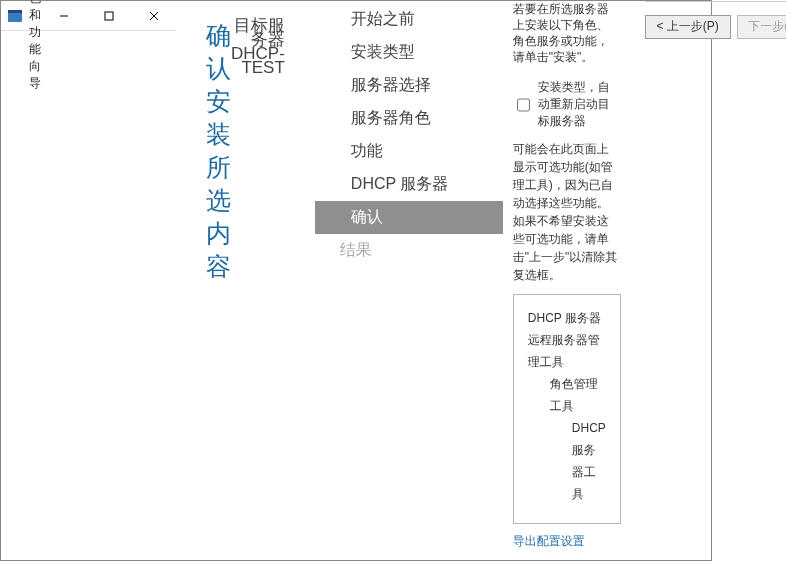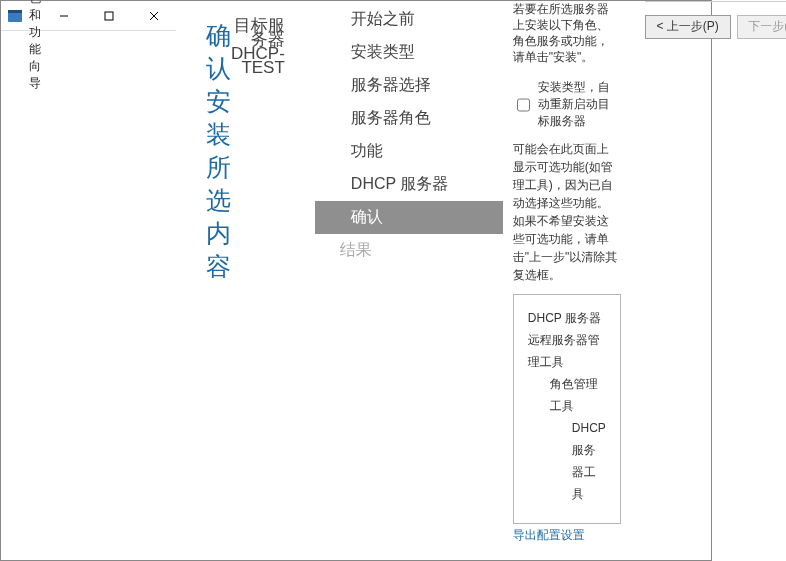--- a/index.html
+++ b/index.html
@@ -20,21 +20,21 @@
     .side-item.active { background: #8f8f8f; color: #fff; }
     .side-item.disabled { color: #aaa; padding-left: 25px; }
     .main { flex: 1; padding: 0 24px 0 10px; font-size: 12px; color: #333; }
     .intro { margin-bottom: 14px; line-height: 16px; }
     .cb-row { display: flex; align-items: center; margin: 6px 0 10px 0; }
     .cb { width: 14px; height: 14px; margin-right: 8px; accent-color:#555; margin-left:4px; }
     .para { line-height: 18px; margin-bottom: 10px; }
     .listbox { border: 1px solid #b5b5b5; height: 230px; padding: 12px 14px; line-height: 22px; overflow:auto; }
     .indent1 { padding-left: 22px; }
     .indent2 { padding-left: 44px; }
-    .links { margin-top: 2px; }
+    .links { margin-top: 8px; }
     .links a { display: block; color: #1d6aa3; text-decoration: none; font-size: 12px; line-height: 18px; }
     .footer { height: 50px; border-top: 1px solid #ccc; display: flex; align-items: center; justify-content: flex-end; gap: 6px; position:relative; }
     .ft-btn { min-width: 86px; height: 24px; font-size: 12px; border: 1px solid #999; background: #eee; color: #333; cursor: pointer; padding: 0 10px; }
     .ft-btn:disabled { color: #9a9a9a; background: #f0f0f0; border-color:#bbb; cursor: default; }
     .ft-btn.highlight { outline: 2px solid #c85050; outline-offset: 1px; }
     .watermark { position: absolute; right: 40px; bottom: 12px; color: #c8c8c8; font-size: 14px; font-family: Liberation Sans, sans-serif; pointer-events:none; letter-spacing:0.5px; }
   </style>
 </head>
 <body>
 

